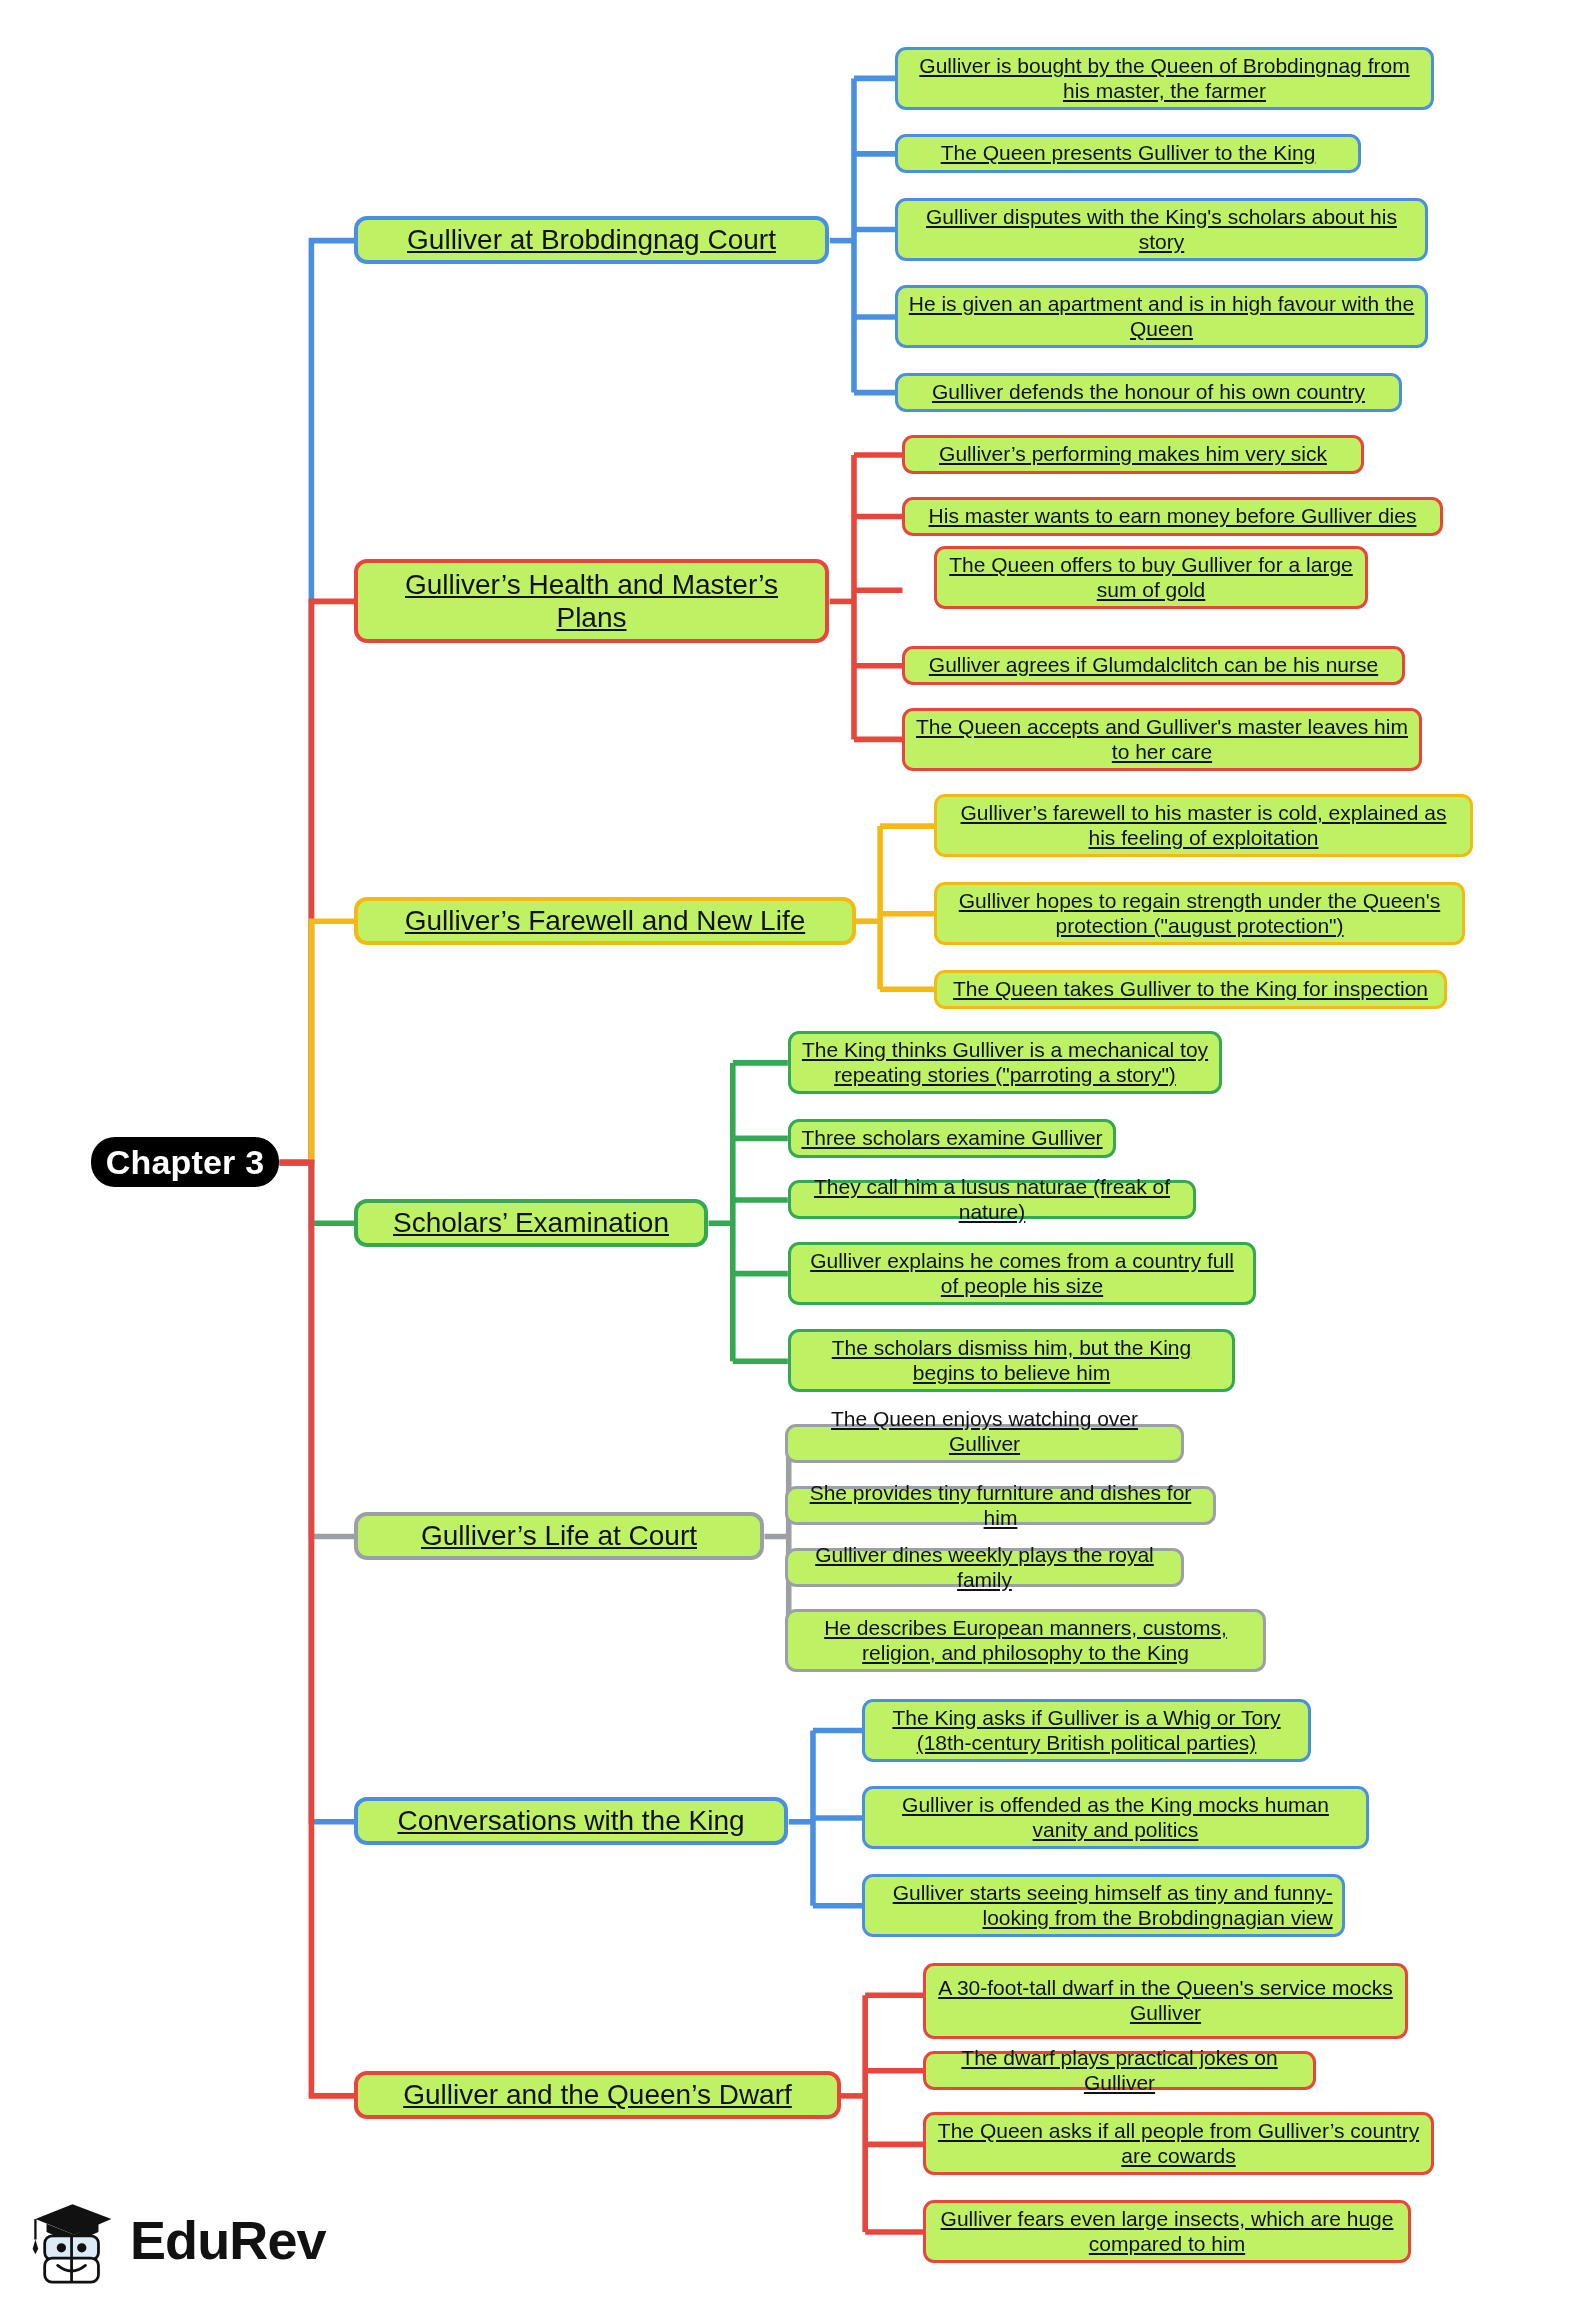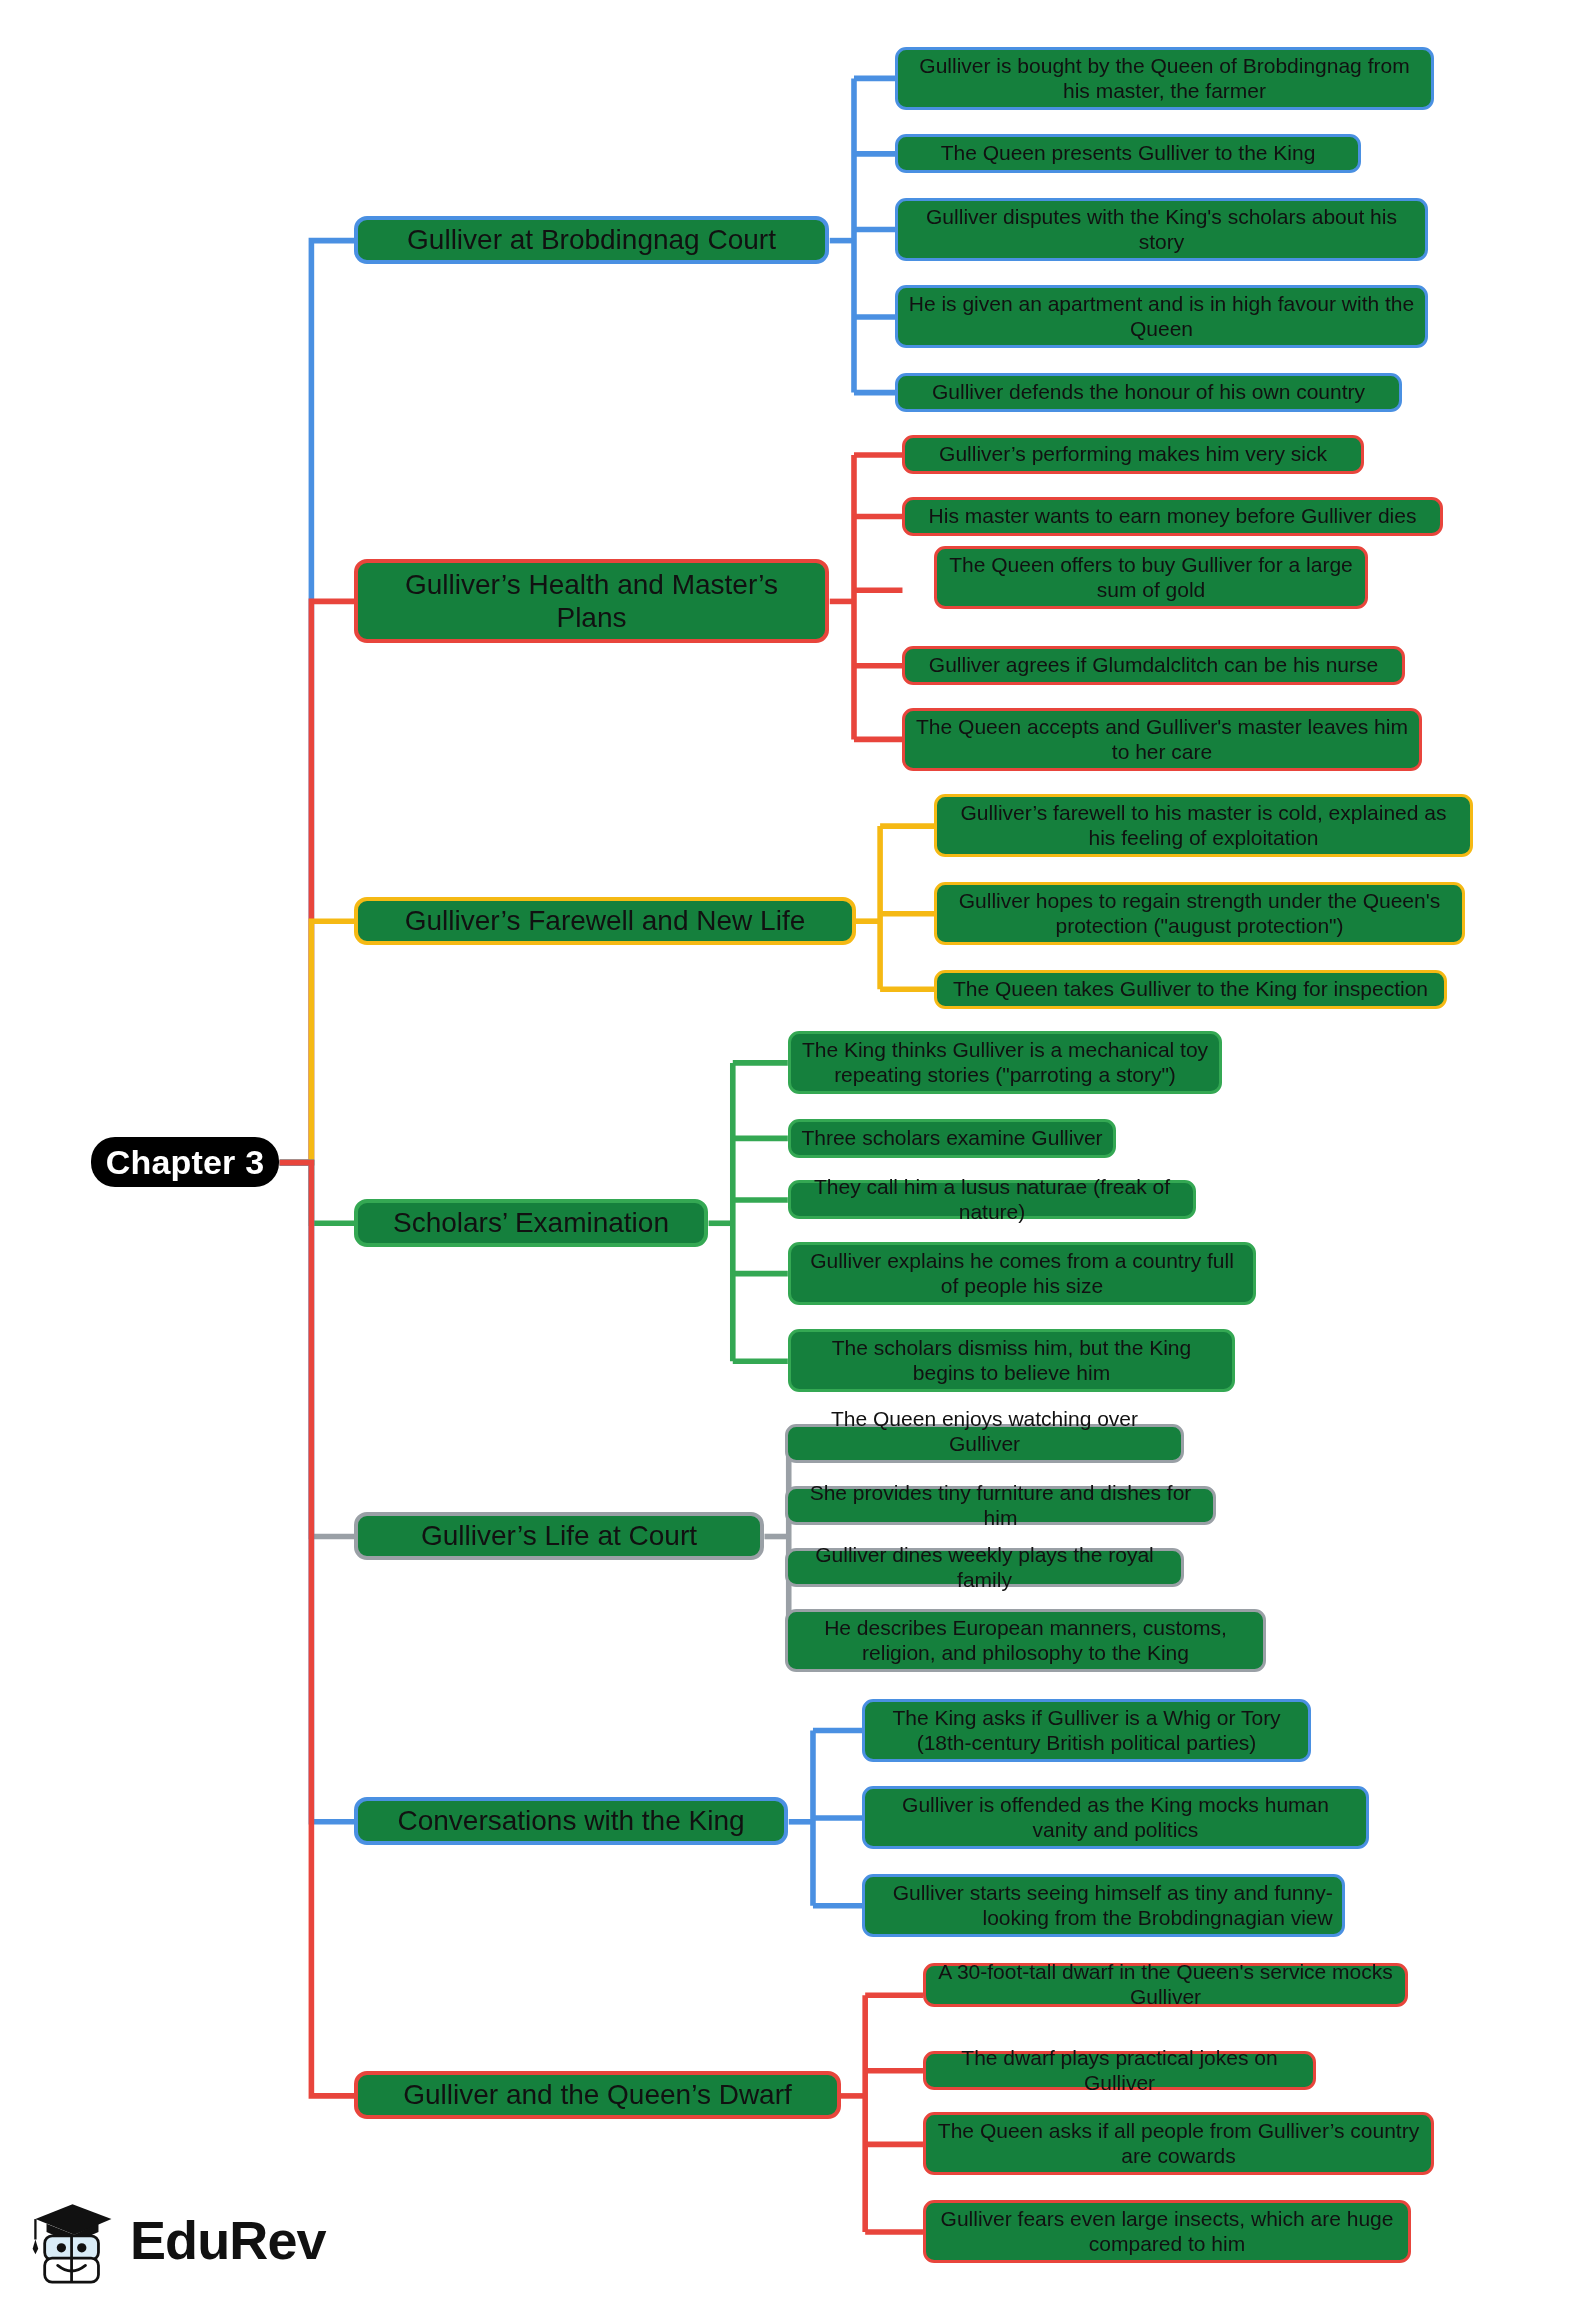--- a/index.html
+++ b/index.html
@@ -27,26 +27,27 @@
     height: 2316px;
     pointer-events: none;
   }
   .node {
     position: absolute;
     box-sizing: border-box;
     display: flex;
     align-items: center;
     justify-content: center;
     text-align: center;
-    background: #15803d;
+    background: #bef264;
     border-style: solid;
     color: #111111;
     line-height: 1.18;
     padding: 3.7px 9.3px;
     z-index: 5;
+    text-decoration: underline;
   }
   .root-node {
     position: absolute;
     box-sizing: border-box;
     display: flex;
     align-items: center;
     justify-content: center;
     background: #000000;
     color: #ffffff;
     border-radius: 24px;
@@ -245,21 +246,21 @@
       </div>
       <div class="node leaf" style="left: 862px; top: 1786px; width: 507px; height: 63px; border-color: rgb(74, 144, 226);">
         <span class="leaf-text">Gulliver is offended as the King mocks human vanity and politics</span>
       </div>
       <div class="node leaf" style="left: 862px; top: 1874px; width: 483px; height: 63px; border-color: rgb(74, 144, 226); text-align: right;">
         <span class="leaf-text">Gulliver starts seeing himself as tiny and funny-looking from the Brobdingnagian view</span>
       </div>
       <div class="node branch" style="left: 354px; top: 2071px; width: 487px; height: 48px; border-color: rgb(232, 69, 60);">
         <span class="branch-text">Gulliver and the Queen’s Dwarf</span>
       </div>
-      <div class="node leaf" style="left: 923px; top: 1963px; width: 485px; height: 44px; border-color: rgb(232, 69, 60);">
+      <div class="node leaf" style="left: 923px; top: 1963px; width: 485px; height: 76px; border-color: rgb(232, 69, 60);">
         <span class="leaf-text">A 30-foot-tall dwarf in the Queen's service mocks Gulliver</span>
       </div>
       <div class="node leaf" style="left: 923px; top: 2051px; width: 393px; height: 39px; border-color: rgb(232, 69, 60);">
         <span class="leaf-text">The dwarf plays practical jokes on Gulliver</span>
       </div>
       <div class="node leaf" style="left: 923px; top: 2112px; width: 511px; height: 63px; border-color: rgb(232, 69, 60);">
         <span class="leaf-text">The Queen asks if all people from Gulliver’s country are cowards</span>
       </div>
       <div class="node leaf" style="left: 923px; top: 2200px; width: 488px; height: 63px; border-color: rgb(232, 69, 60);">
         <span class="leaf-text">Gulliver fears even large insects, which are huge compared to him</span>

